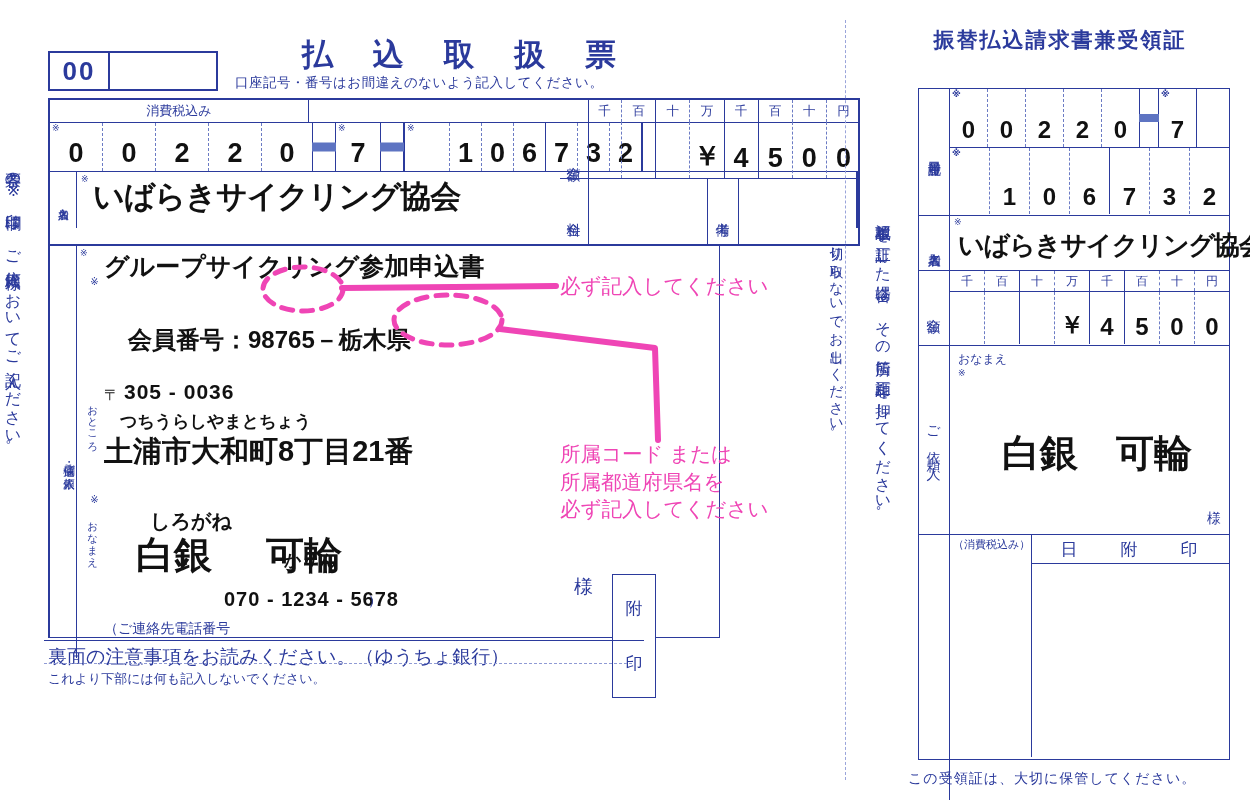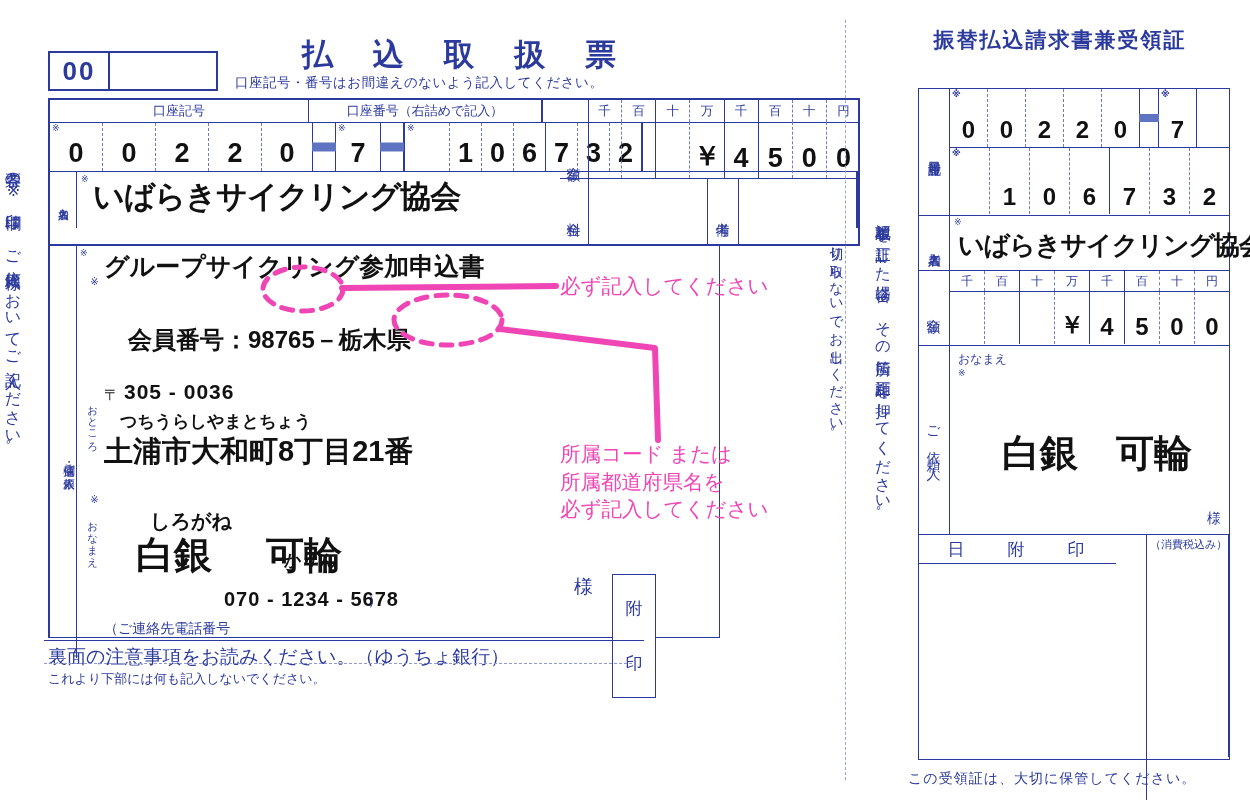--- a/index.html
+++ b/index.html
@@ -216,22 +216,21 @@
 
     <div class="abs hdr-title ink mincho">払 込 取 扱 票</div>
     <div class="abs hdr-sub ink mincho">口座記号・番号はお間違えのないよう記入してください。</div>
 
     <div class="abs box00 ctr ink">00</div>
     <div class="abs box00blank"></div>
 
     <div class="abs mainbox">
 
       <div class="acct-hdr ink mincho">
-        <div class="c1">口座記号</div>
-        <div class="c2">口座番号（右詰めで記入）</div>
+        <div class="c1">消費税込み</div>
         <div class="c3"></div>
       </div>
 
       <div class="cellrow">
         <div class="dcell" style="width:52px">
           <span class="star">※</span>
           <span class="num hand">0</span>
         </div>
         <div class="dcell" style="width:52px">
           <span class="num hand">0</span>
@@ -471,33 +470,33 @@
       <div class="r-lbl ink vert" style="letter-spacing:8px;">ご依頼人</div>
       <div style="flex:1;position:relative;">
         <span class="ink" style="position:absolute;left:8px;top:5px;font-size:12px">おなまえ</span>
         <span class="star" style="left:8px;top:22px">※</span>
         <span class="hand" style="position:absolute;left:52px;top:82px;font-size:38px;font-weight:700;white-space:nowrap">白銀　可輪</span>
         <span class="ink" style="position:absolute;right:8px;bottom:6px;font-size:14px">様</span>
       </div>
     </div>
 
     <div style="display:flex;height:222px;">
-      <div style="flex:1;display:flex;flex-direction:column;">
-        <div class="ink mincho" style="height:28px;border-bottom:1.3px solid #2b3a9c;display:flex;align-items:center;justify-content:center;font-size:17px;letter-spacing:3px;">日　　附　　印</div>
-        <div style="flex:1;"></div>
-      </div>
       <div style="width:112px;display:flex;flex-direction:column;border-right:1.3px solid #2b3a9c;">
         <div style="display:flex;flex:1;border-bottom:1.3px solid #2b3a9c;">
           <div class="r-lbl ink vert" style="height:100%;">料金</div>
           <div style="flex:1;position:relative;">
             <span class="ink" style="position:absolute;left:3px;top:2px;font-size:11px;white-space:nowrap">（消費税込み）</span>
 
           </div>
         </div>
 
+      </div>
+      <div style="flex:1;display:flex;flex-direction:column;">
+        <div class="ink mincho" style="height:28px;border-bottom:1.3px solid #2b3a9c;display:flex;align-items:center;justify-content:center;font-size:17px;letter-spacing:3px;">日　　附　　印</div>
+        <div style="flex:1;"></div>
       </div>
     </div>
   </div>
 
   <div class="abs r-foot ink">この受領証は、大切に保管してください。</div>
 
   <svg class="overlay" viewBox="0 0 1250 800">
     <ellipse cx="303" cy="289" rx="40" ry="22" fill="none" stroke="#ef45b5" stroke-width="5" stroke-dasharray="11 9" stroke-linecap="round"></ellipse>
     <ellipse cx="448" cy="320" rx="54" ry="25" fill="none" stroke="#ef45b5" stroke-width="5" stroke-dasharray="11 9" stroke-linecap="round"></ellipse>
     <path d="M 342 288 L 556 286" stroke="#ef45b5" stroke-width="6" fill="none" stroke-linecap="round"></path>

